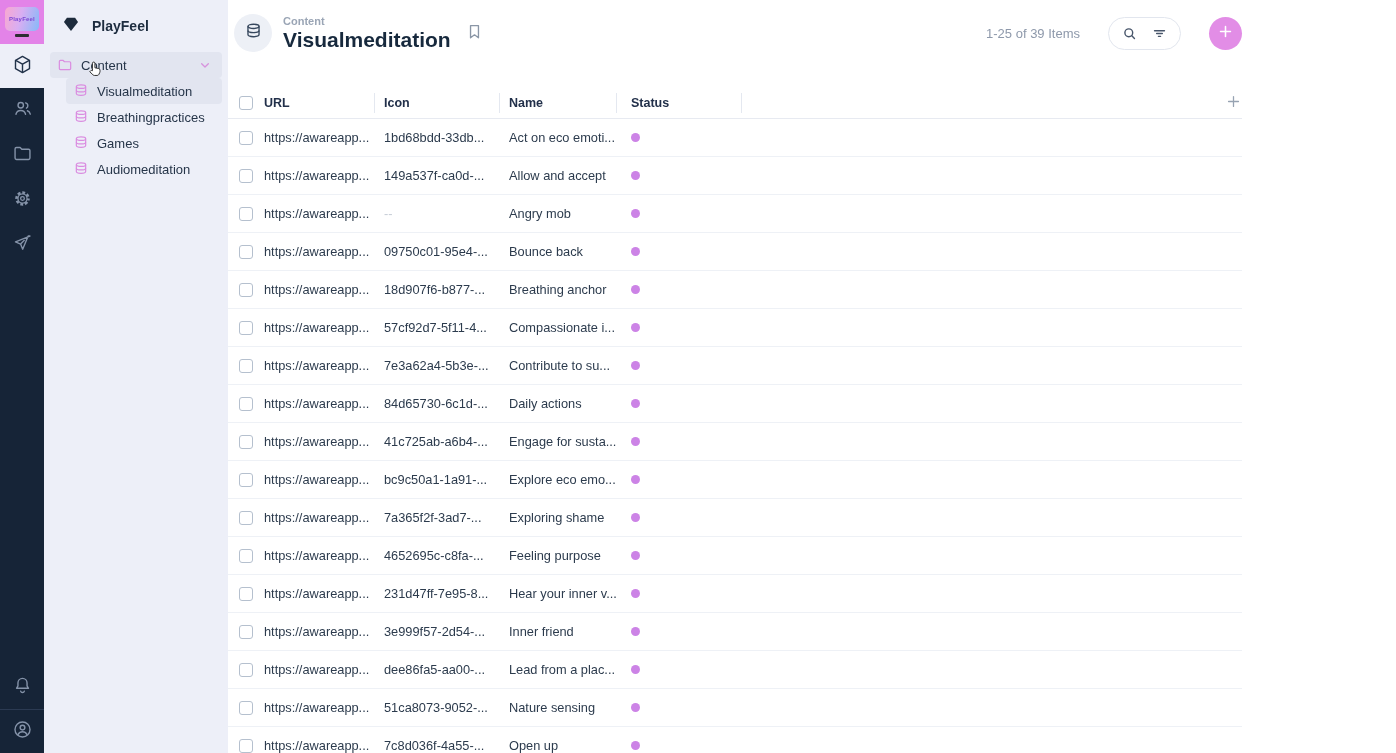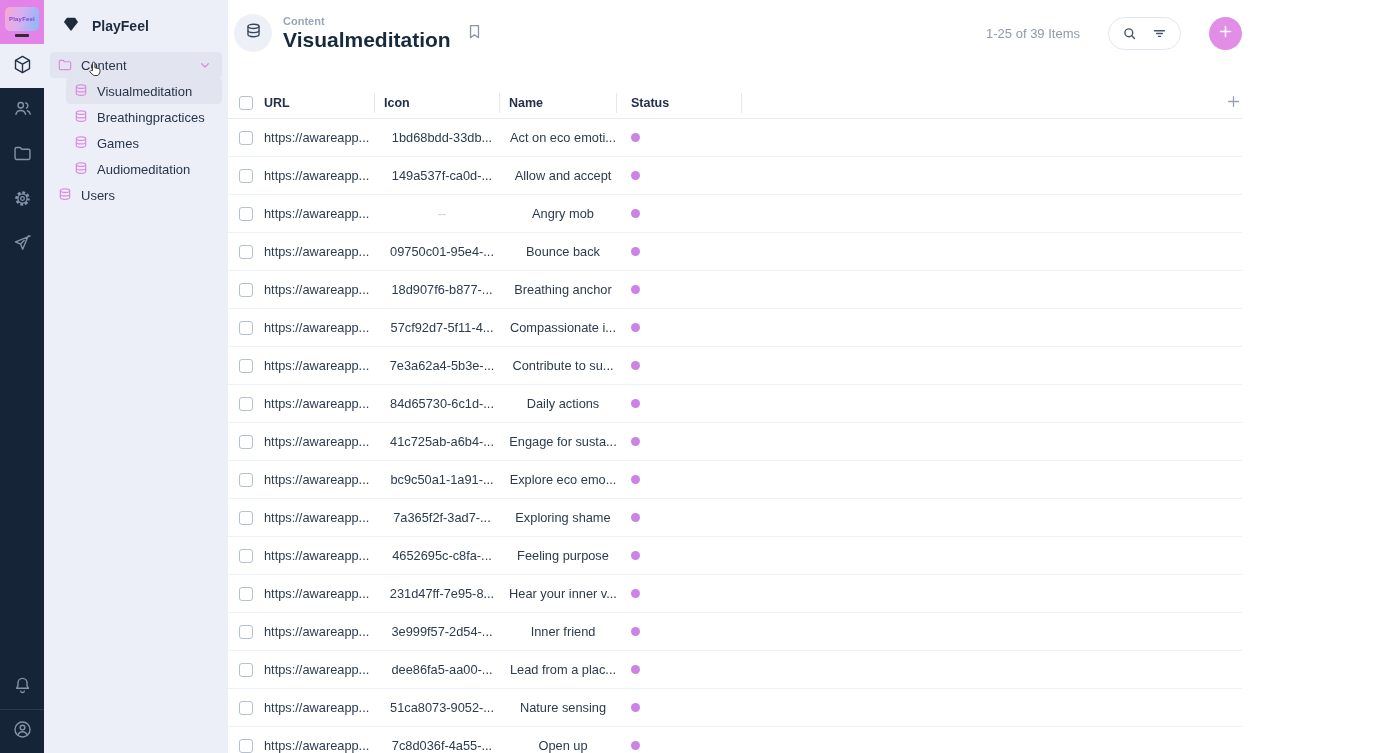--- a/index.html
+++ b/index.html
@@ -71,21 +71,21 @@
   .hcell.c2,.hcell.c3 { padding-left:9px; }
   .hcell.c4 { padding-left:14px; }
   .gc-check { padding-left:11px; display:flex; align-items:center; }
   .checkbox { width:14px; height:14px; border:1.5px solid #b5c0ce; border-radius:3px;
     background:#fff; cursor:pointer; }
   .plus-cell { display:flex; justify-content:flex-end; color:#97a3b2; }
   .plus-cell svg { width:17px; height:17px; cursor:pointer; }
   .trow { height:38px; border-bottom:1px solid #eef1f6; font-size:12.8px; color:#2c3b4d;
     cursor:pointer; }
   .trow .cell { white-space:nowrap; }
-  .c-icon,.c-name { padding-left:9px;text-align:center; }
+  .c-icon,.c-name { padding-left:9px; }
   .c-status { padding-left:14px; display:flex; align-items:center; }
   .muted { color:#c6cdd7; }
   .dot { width:9px; height:9px; border-radius:50%; }
 </style>
 </head>
 <body>
 
 <div class="app">
 
   <div class="modulebar">
@@ -201,30 +201,20 @@
         </div>
         <div class="s-item indent">
           <span class="ic">
             <svg viewBox="0 0 24 24" fill="none" stroke="currentColor" stroke-width="1.8">
               <ellipse cx="12" cy="5.5" rx="7" ry="2.7"></ellipse>
               <path d="M5 5.5v5.2c0 1.5 3.1 2.7 7 2.7s7-1.2 7-2.7V5.5"></path>
               <path d="M5 10.7v5.2c0 1.5 3.1 2.7 7 2.7s7-1.2 7-2.7v-5.2"></path>
             </svg>
           </span>
           <span class="lbl">Audiomeditation</span>
-        </div>
-        <div class="s-item">
-          <span class="ic">
-            <svg viewBox="0 0 24 24" fill="none" stroke="currentColor" stroke-width="1.8">
-              <ellipse cx="12" cy="5.5" rx="7" ry="2.7"></ellipse>
-              <path d="M5 5.5v5.2c0 1.5 3.1 2.7 7 2.7s7-1.2 7-2.7V5.5"></path>
-              <path d="M5 10.7v5.2c0 1.5 3.1 2.7 7 2.7s7-1.2 7-2.7v-5.2"></path>
-            </svg>
-          </span>
-          <span class="lbl">Users</span>
         </div>
       </nav>
     <div class="hand-cursor">
       <svg width="17" height="18" viewBox="0 0 24 26">
           <path d="M9 12.5V4.8a1.8 1.8 0 013.6 0v6.4l5 1c1.4.3 2.4 1.5 2.4 2.9v1.2c0 .5-.1 1-.3 1.5l-1.3 2.9c-.4 1-1.4 1.6-2.5 1.6h-4.2c-.7 0-1.4-.3-1.9-.8l-4.6-4.6 1.2-1.3c.4-.4 1-.6 1.6-.4l1 .3z" fill="#fff" stroke="#2b2b2b" stroke-width="1.4"></path>
         </svg>
     </div>
   </div>
 
   <div class="main">

